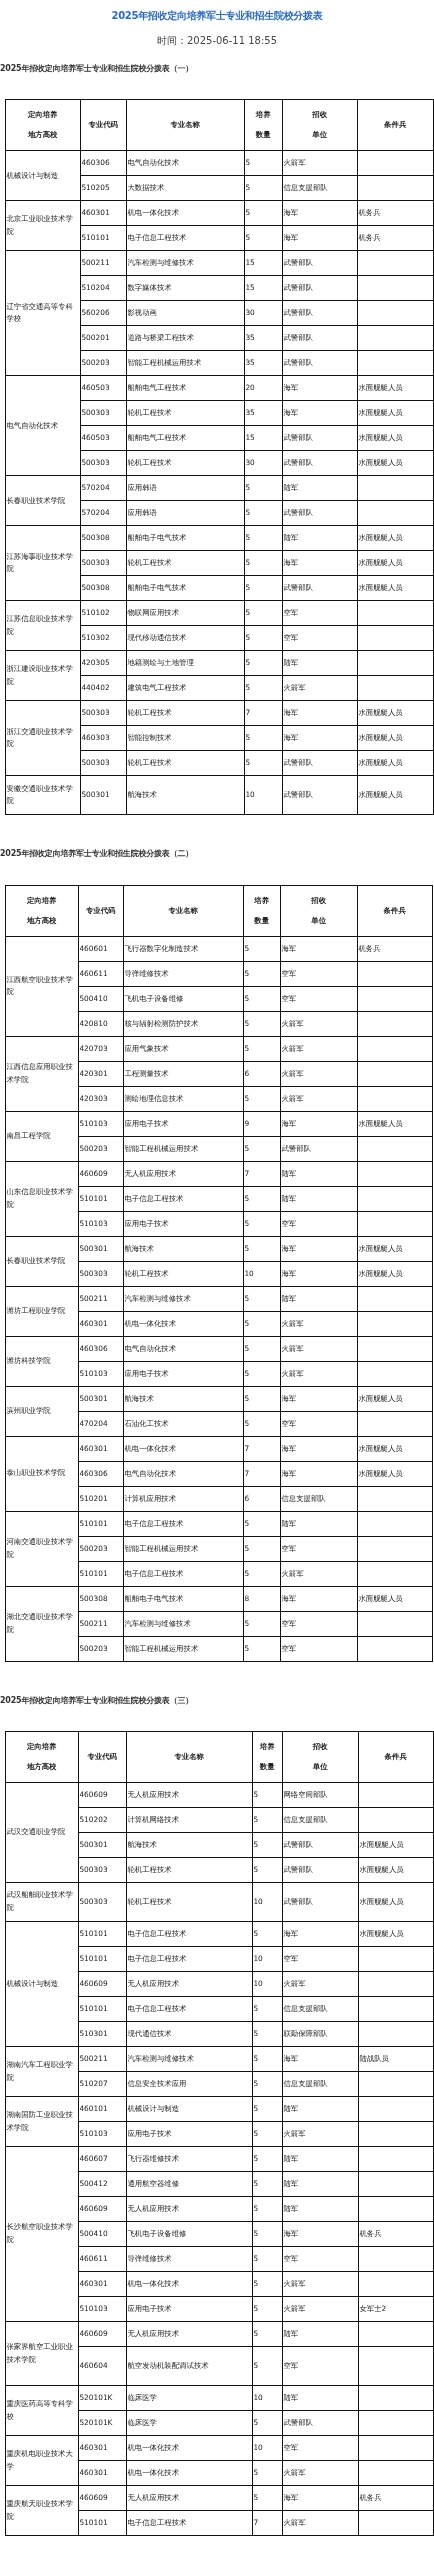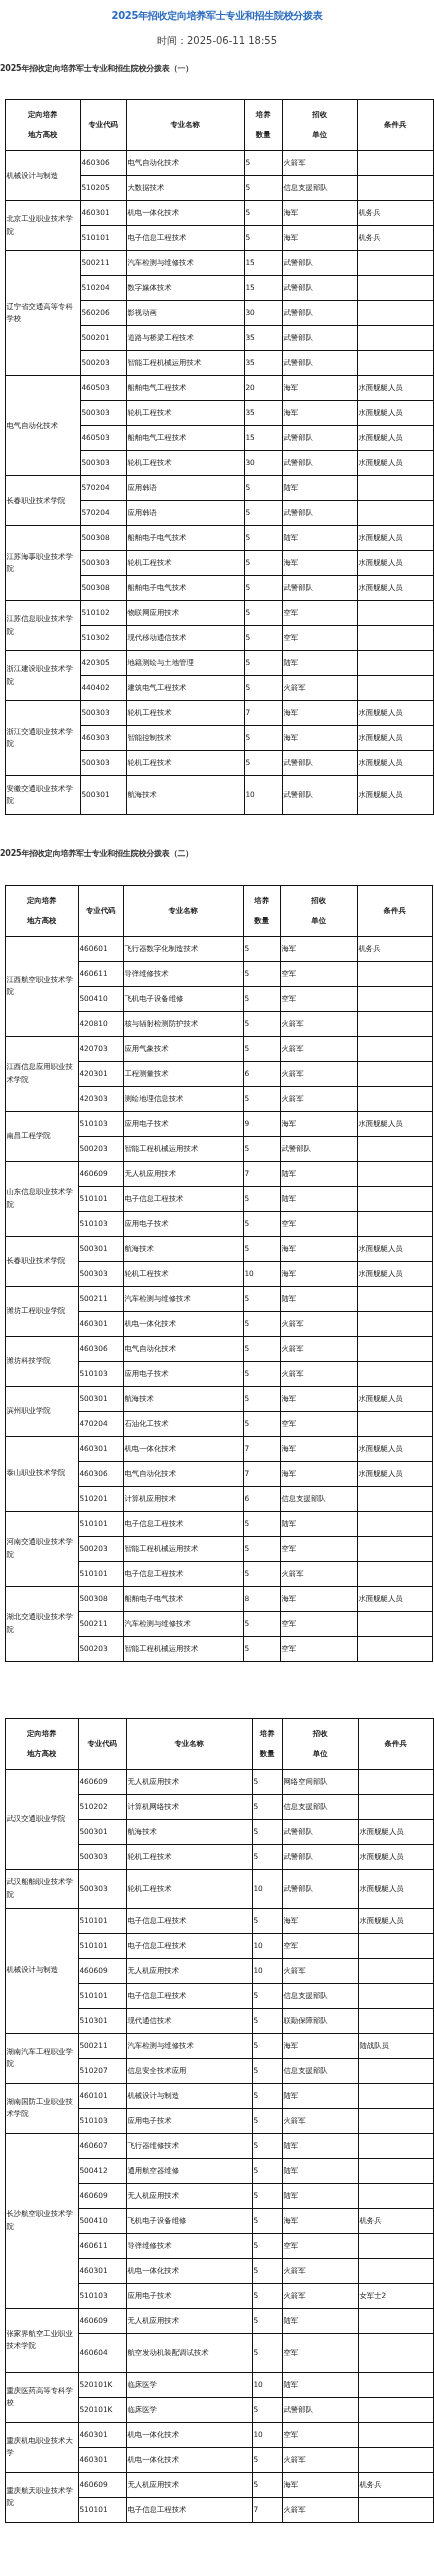--- a/index.html
+++ b/index.html
@@ -496,20 +496,21 @@
         <tr>
           <td>500203</td>
           <td>智能工程机械运用技术</td>
           <td>5</td>
           <td>空军</td>
           <td></td>
         </tr>
       </tbody>
     </table>
     <div class="spacer-mid"></div>
+    <div class="section-title ">2025年招收定向培养军士专业和招生院校分拨表（三）</div>
     <div class="spacer-top"></div>
     <table class="alloc">
       <colgroup>
         <col style="width: 73px;">
         <col style="width: 48px;">
         <col style="width: 126px;">
         <col style="width: 30px;">
         <col style="width: 76px;">
         <col style="width: 75px;">
       </colgroup>

